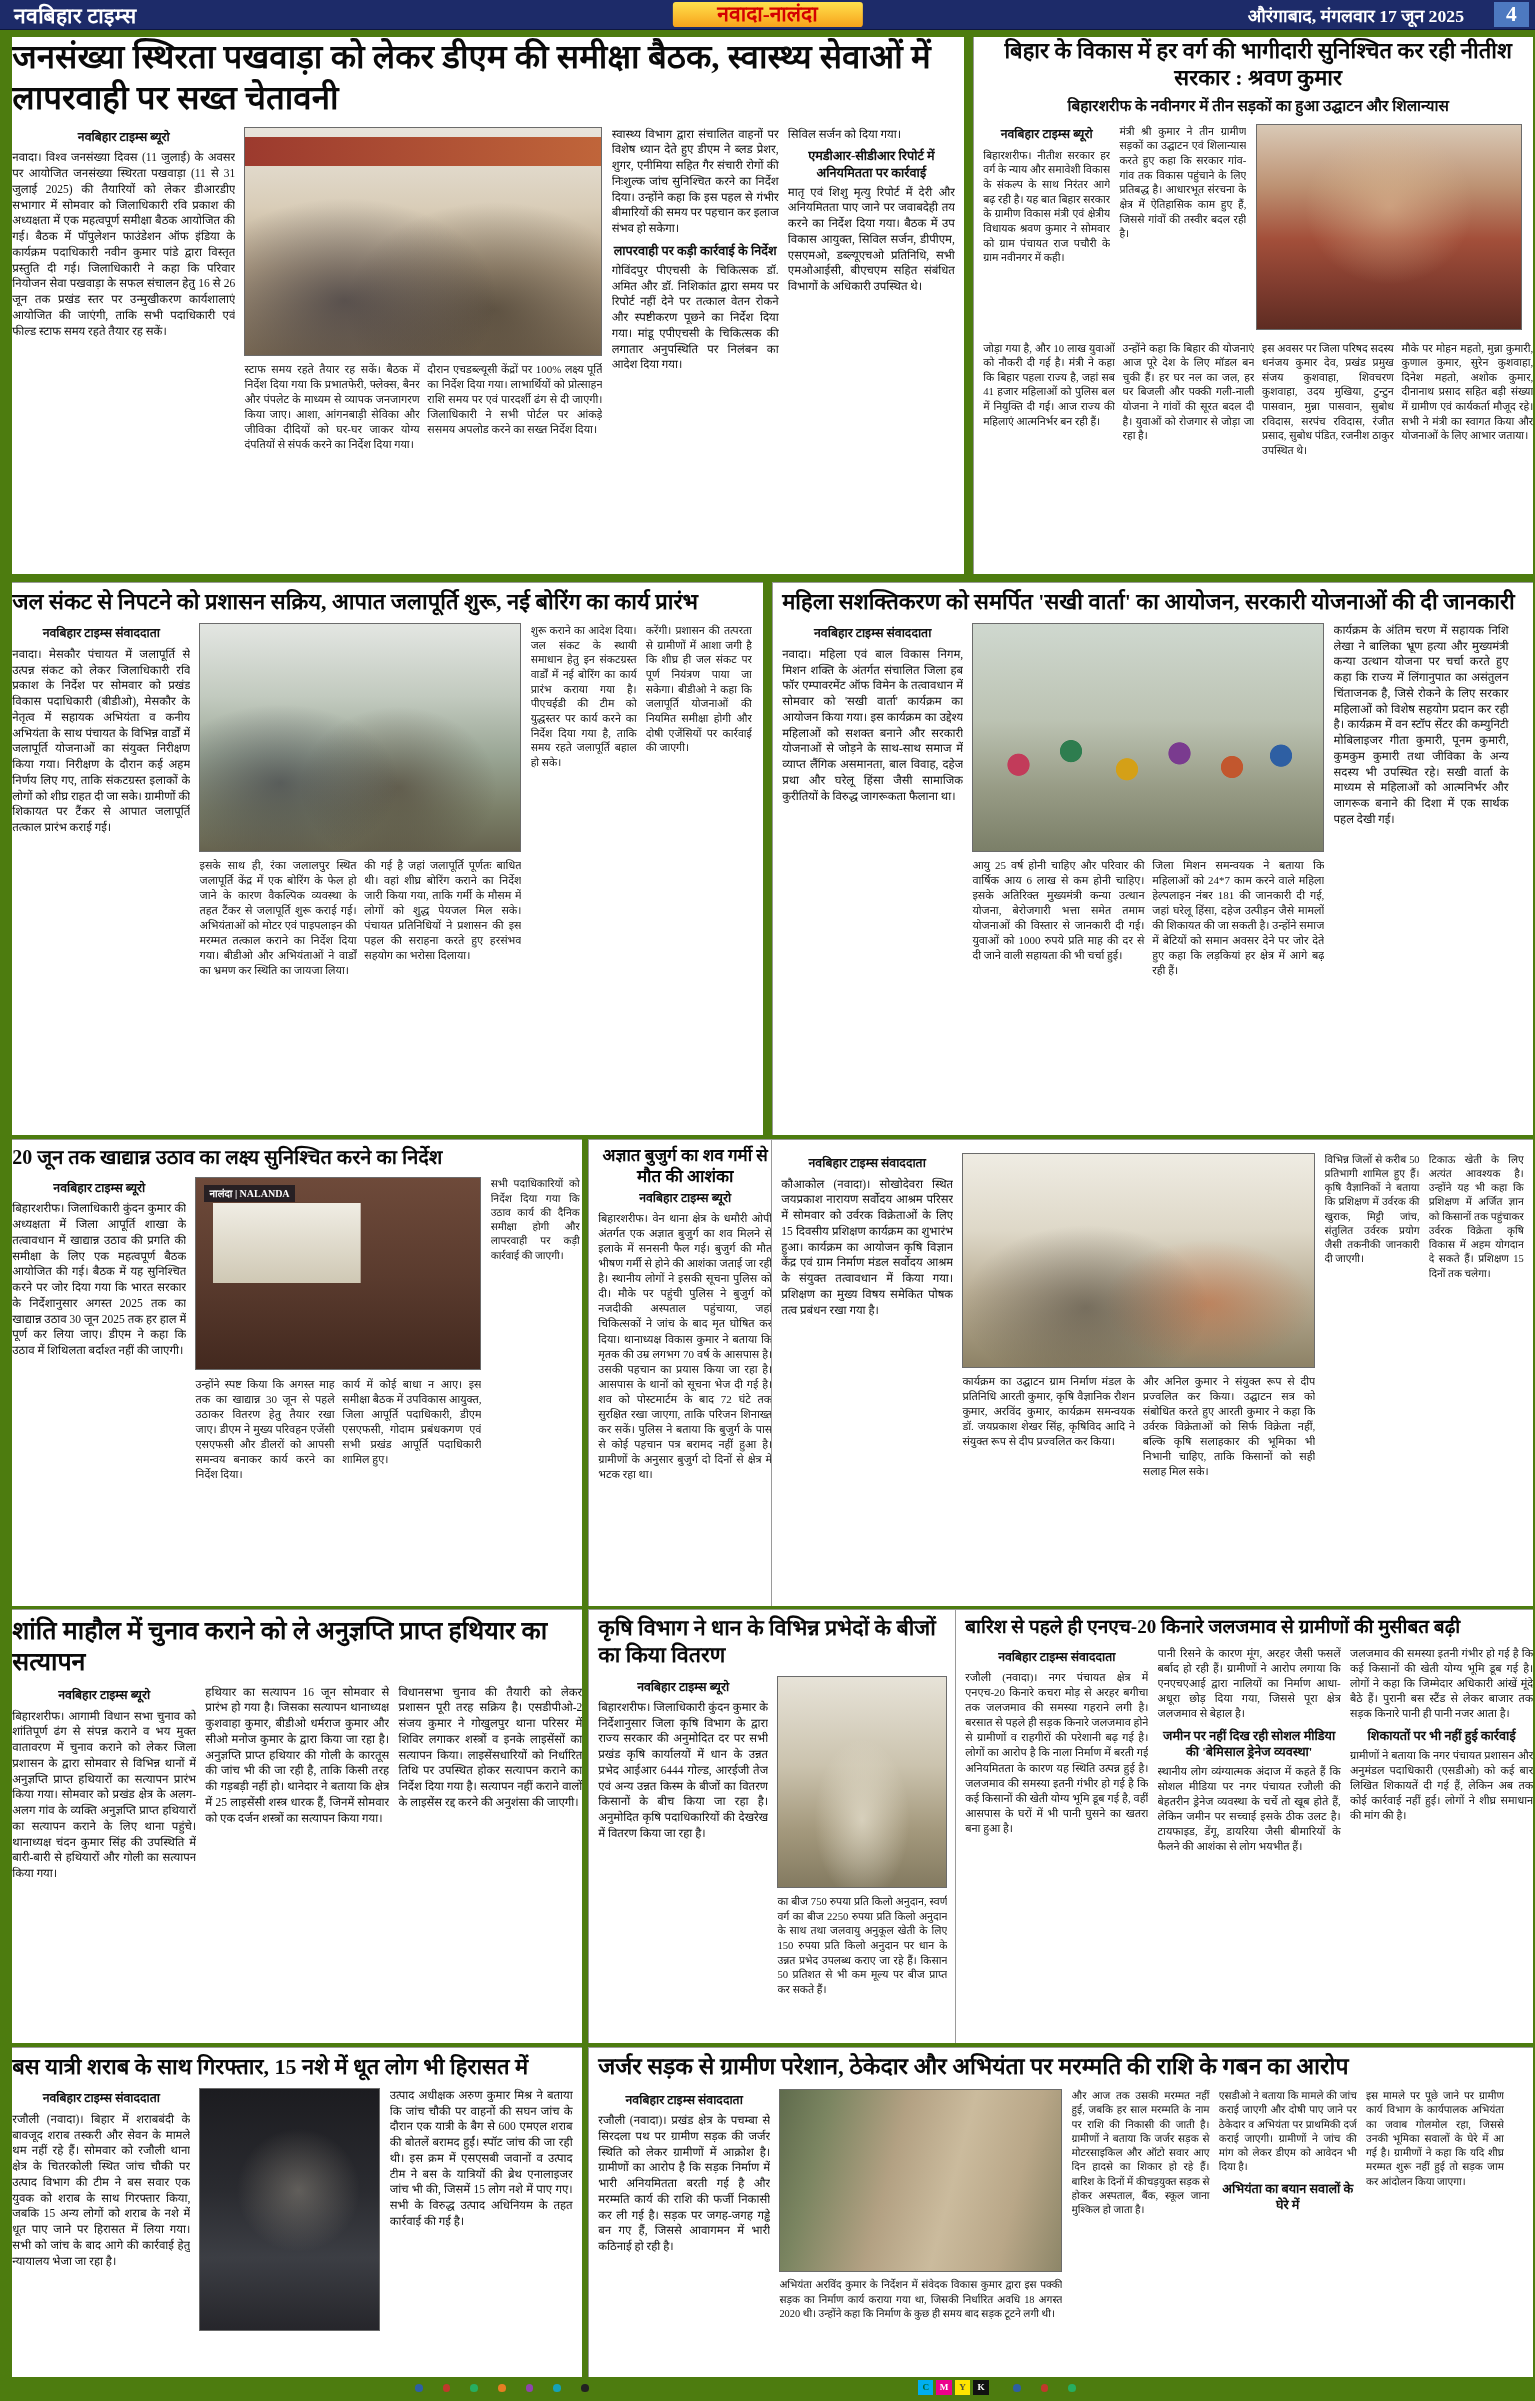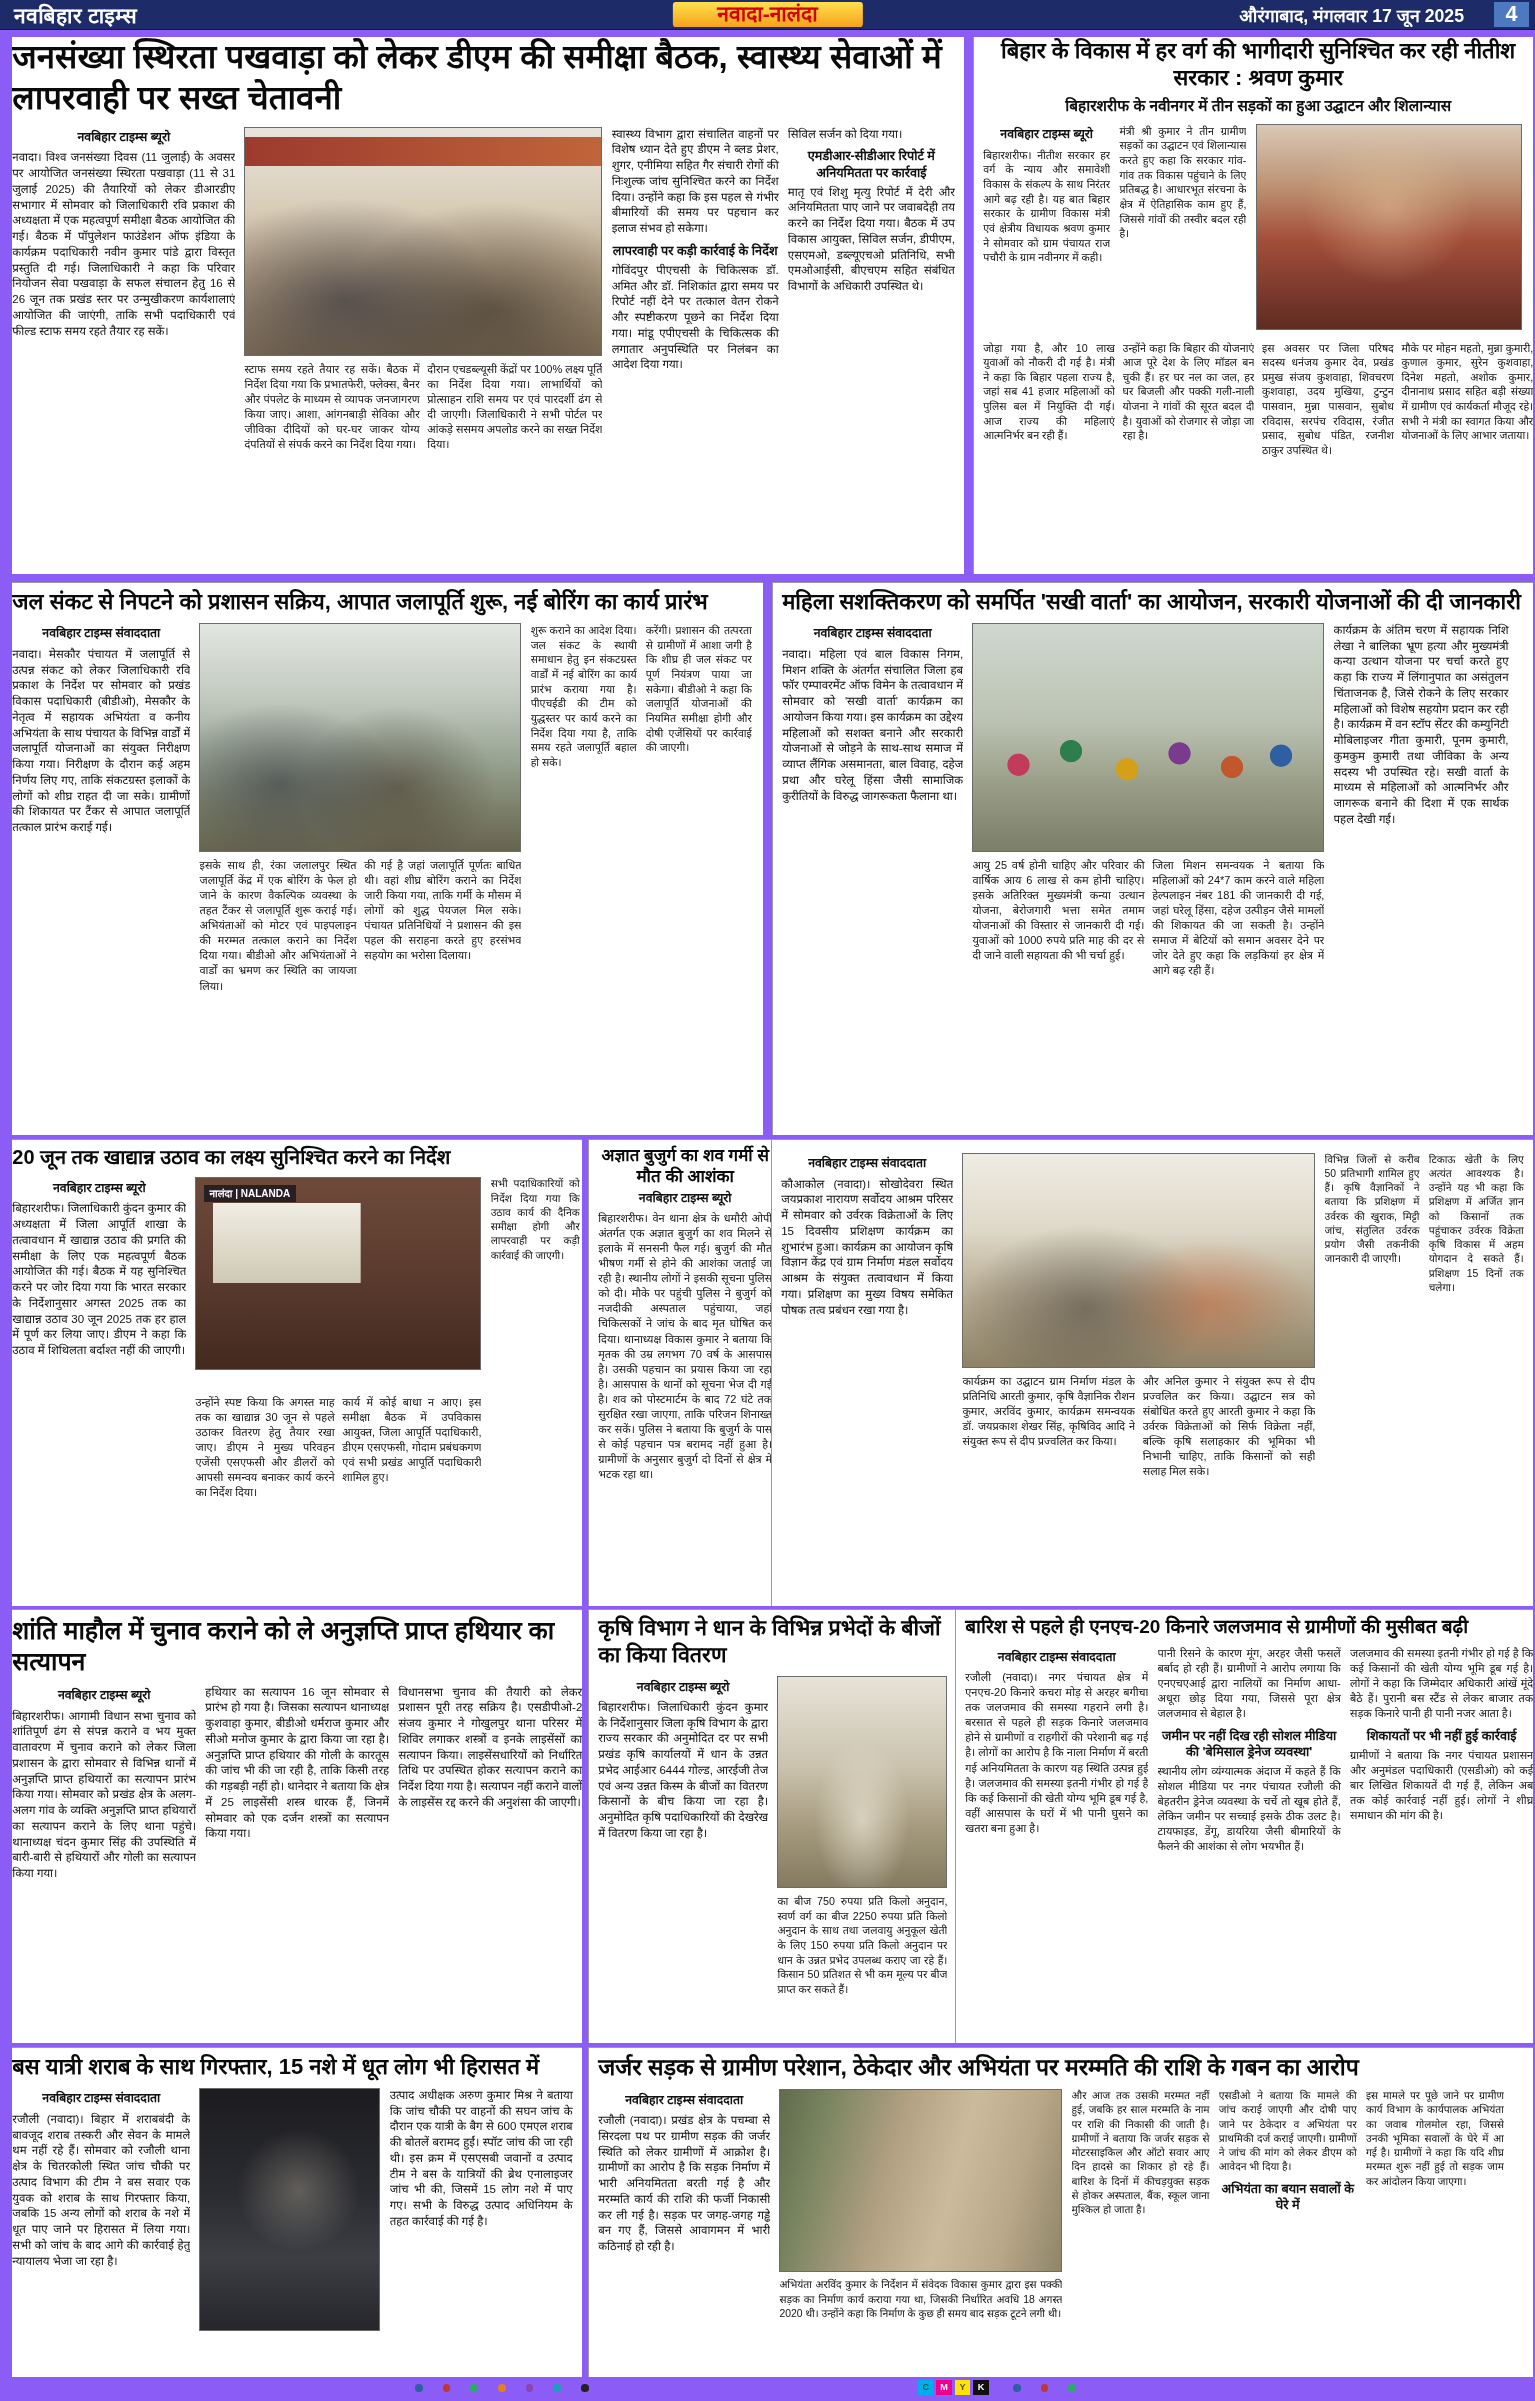--- a/index.html
+++ b/index.html
@@ -1,17 +1,17 @@
 <!DOCTYPE html>
 <html style="font-size:12.3px"><head>
 <meta charset="utf-8">
 <style>
   html,body{margin:0;padding:0;background:#e8e8e8;}
-  #page{position:relative;width:1535px;height:2401px;background:#8b5cf6;
-        font-family:Liberation Sans, sans-serif;color:#111;overflow:hidden;}
+  #page{position:relative;width:1535px;height:2401px;background:#4d7c0f;
+        font-family:Liberation Serif, serif;color:#111;overflow:hidden;}
   
   #masthead{position:absolute;left:0;top:0;width:1535px;height:29px;background:#1d2b69;
             display:flex;align-items:center;border-bottom:1.5px solid #0e1740;}
   #paper-name{color:#fff;font-weight:700;font-size:21px;margin-left:14px;letter-spacing:0.4px;}
   #edition-box{position:absolute;left:50%;top:2.3px;transform:translateX(-50%);
                background:linear-gradient(180deg,#ffe14d,#f7a21b);color:#d40000;font-weight:700;
                font-size:21px;padding:0 45px;height:24.6px;line-height:24.6px;border-radius:3.1px;}
   #dateline{position:absolute;right:71px;color:#fff;font-size:17.7px;font-weight:600;}
   #page-num{position:absolute;right:6.1px;top:2.3px;width:35px;height:24.6px;background:#4d79c0;
             color:#fff;font-weight:700;font-size:21.5px;display:flex;align-items:center;justify-content:center;}
@@ -66,21 +66,21 @@
      radial-gradient(circle at 13% 62%, #c23b5a 0 10.7px, transparent 11.5px),
      radial-gradient(circle at 28% 56%, #2e7d4f 0 10.7px, transparent 11.5px),
      radial-gradient(circle at 44% 64%, #d4a017 0 10.7px, transparent 11.5px),
      radial-gradient(circle at 59% 57%, #7a3b8f 0 10.7px, transparent 11.5px),
      radial-gradient(circle at 74% 63%, #c2572e 0 10.7px, transparent 11.5px),
      radial-gradient(circle at 88% 58%, #2e5fa3 0 10.7px, transparent 11.5px),
      linear-gradient(180deg,#cfd8cf 0%,#bcc3b3 42%,#989c86 72%,#7b7f68 100%);}
   #a5{left:12.3px;top:1139px;width:570px;height:461px;}
   #a5 .hl{font-size:20px;}
   #a5 .cols{height:390px;}
-  #a5 .c1{width:174px;} #a5 .cmid{width:286px;gap:18px;} #a5 .c3{width:89px;}
+  #a5 .c1{width:174px;} #a5 .cmid{width:286px;} #a5 .c3{width:89px;}
   #a5 .c3 .body{font-size:10.4px;}
   #ph-a5{height:193px;position:relative;background:
      linear-gradient(#f0ede4,#cfc8b4) no-repeat 12% 22% / 52% 42%,
      linear-gradient(180deg,#6e4a3a 0%,#5a3b2e 52%,#43291f 100%);}
   .scr-label{position:absolute;left:7.7px;top:6.1px;background:rgba(20,20,30,.78);color:#fff;
              font-size:10px;font-weight:700;padding:1.5px 5.4px;}
   #a6{left:588px;top:1139px;width:174px;height:461px;}
   #a6 .hl{font-size:17px;text-align:center;}
   #a6 .body{font-size:11px;}
   #a7{left:771px;top:1139px;width:752px;height:461px;}

